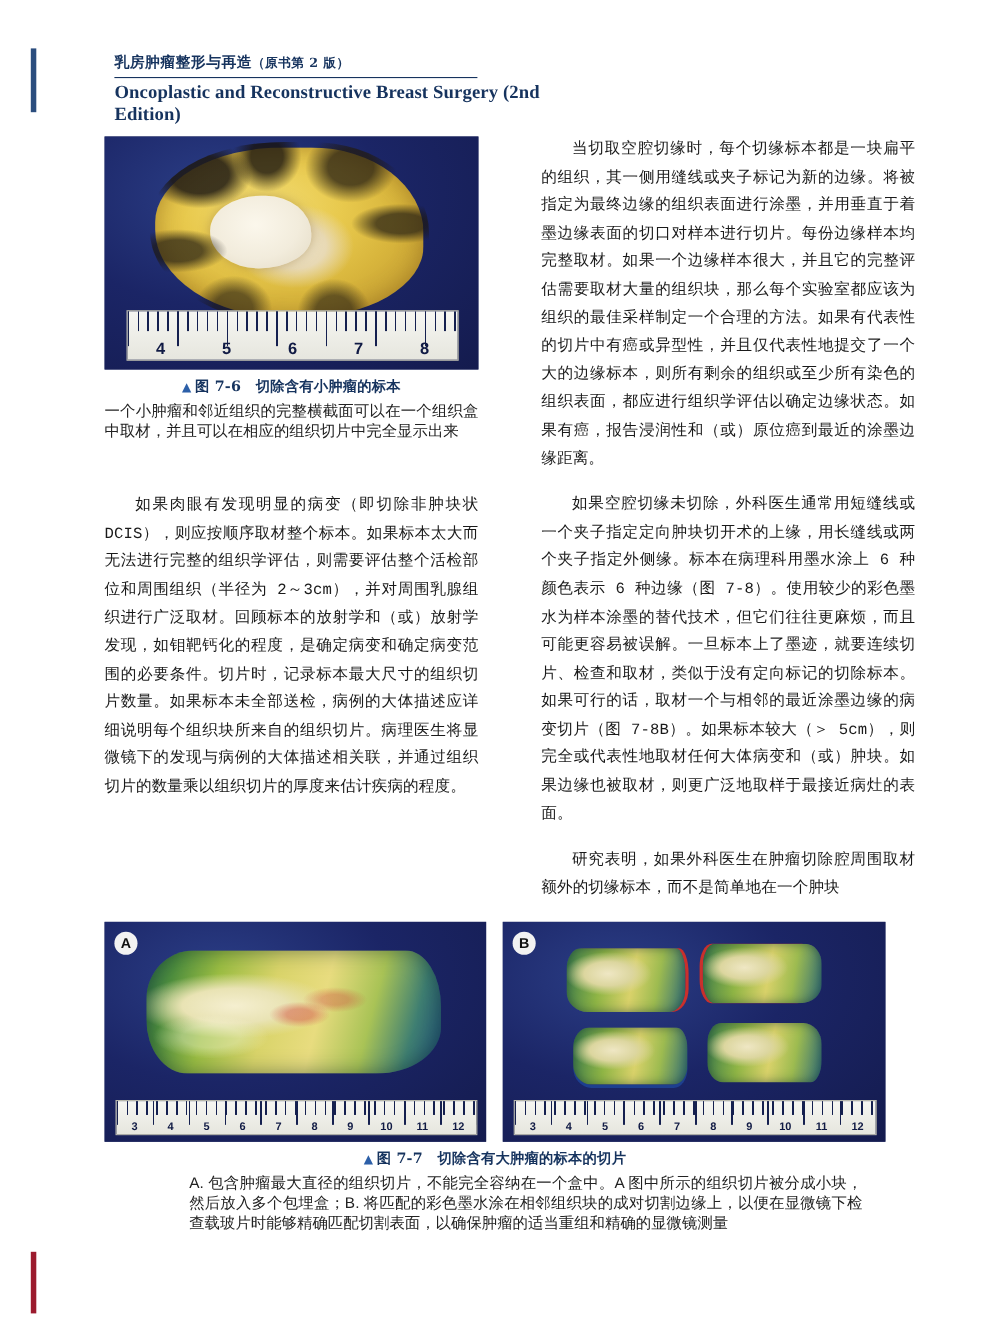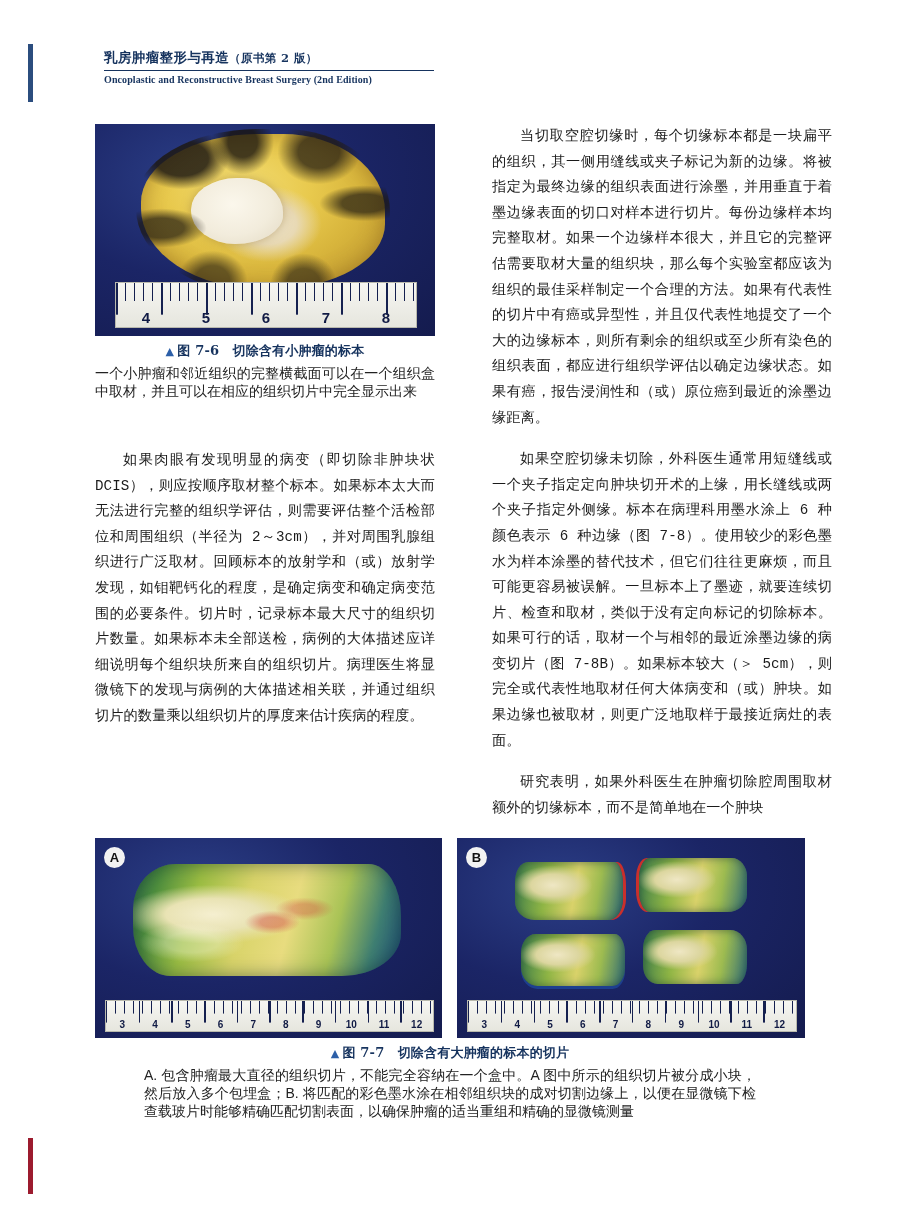--- a/index.html
+++ b/index.html
@@ -54,21 +54,21 @@
     font-weight: bold;
   }
   .rh-rule {
     margin-top: 3px;
     margin-bottom: 3px;
     border-top: 1.4px solid #16335e;
     width: 330px;
   }
   .rh-en {
     font-family: "Liberation Serif", serif;
-    font-size: 10px;
+    font-size: 17px;
     font-weight: bold;
     color: #16335e;
     letter-spacing: 0.1px;
   }
 
   
   .col {
     position: absolute;
     width: 340px;
     font-size: 14.4px;
@@ -383,16 +383,16 @@
           <span>11</span>
           <span>12</span>
         </div>
       </div>
     </div>
 
   </div>
   <div class="fig-caption-title">
     <span class="tri">▲</span><span>图 7-7　切除含有大肿瘤的标本的切片</span>
   </div>
-  <div class="fig-caption-body" style="width:612px; margin-left:49px;">A. 包含肿瘤最大直径的组织切片，不能完全容纳在一个盒中。A 图中所示的组织切片被分成小块，然后放入多个包埋盒；B. 将匹配的彩色墨水涂在相邻组织块的成对切割边缘上，以便在显微镜下检查载玻片时能够精确匹配切割表面，以确保肿瘤的适当重组和精确的显微镜测量</div>
+  <div class="fig-caption-body" style="width:612px; margin-left:77px;">A. 包含肿瘤最大直径的组织切片，不能完全容纳在一个盒中。A 图中所示的组织切片被分成小块，然后放入多个包埋盒；B. 将匹配的彩色墨水涂在相邻组织块的成对切割边缘上，以便在显微镜下检查载玻片时能够精确匹配切割表面，以确保肿瘤的适当重组和精确的显微镜测量</div>
 </div>
 
 <div class="folio">090</div>
 
 </body></html>

